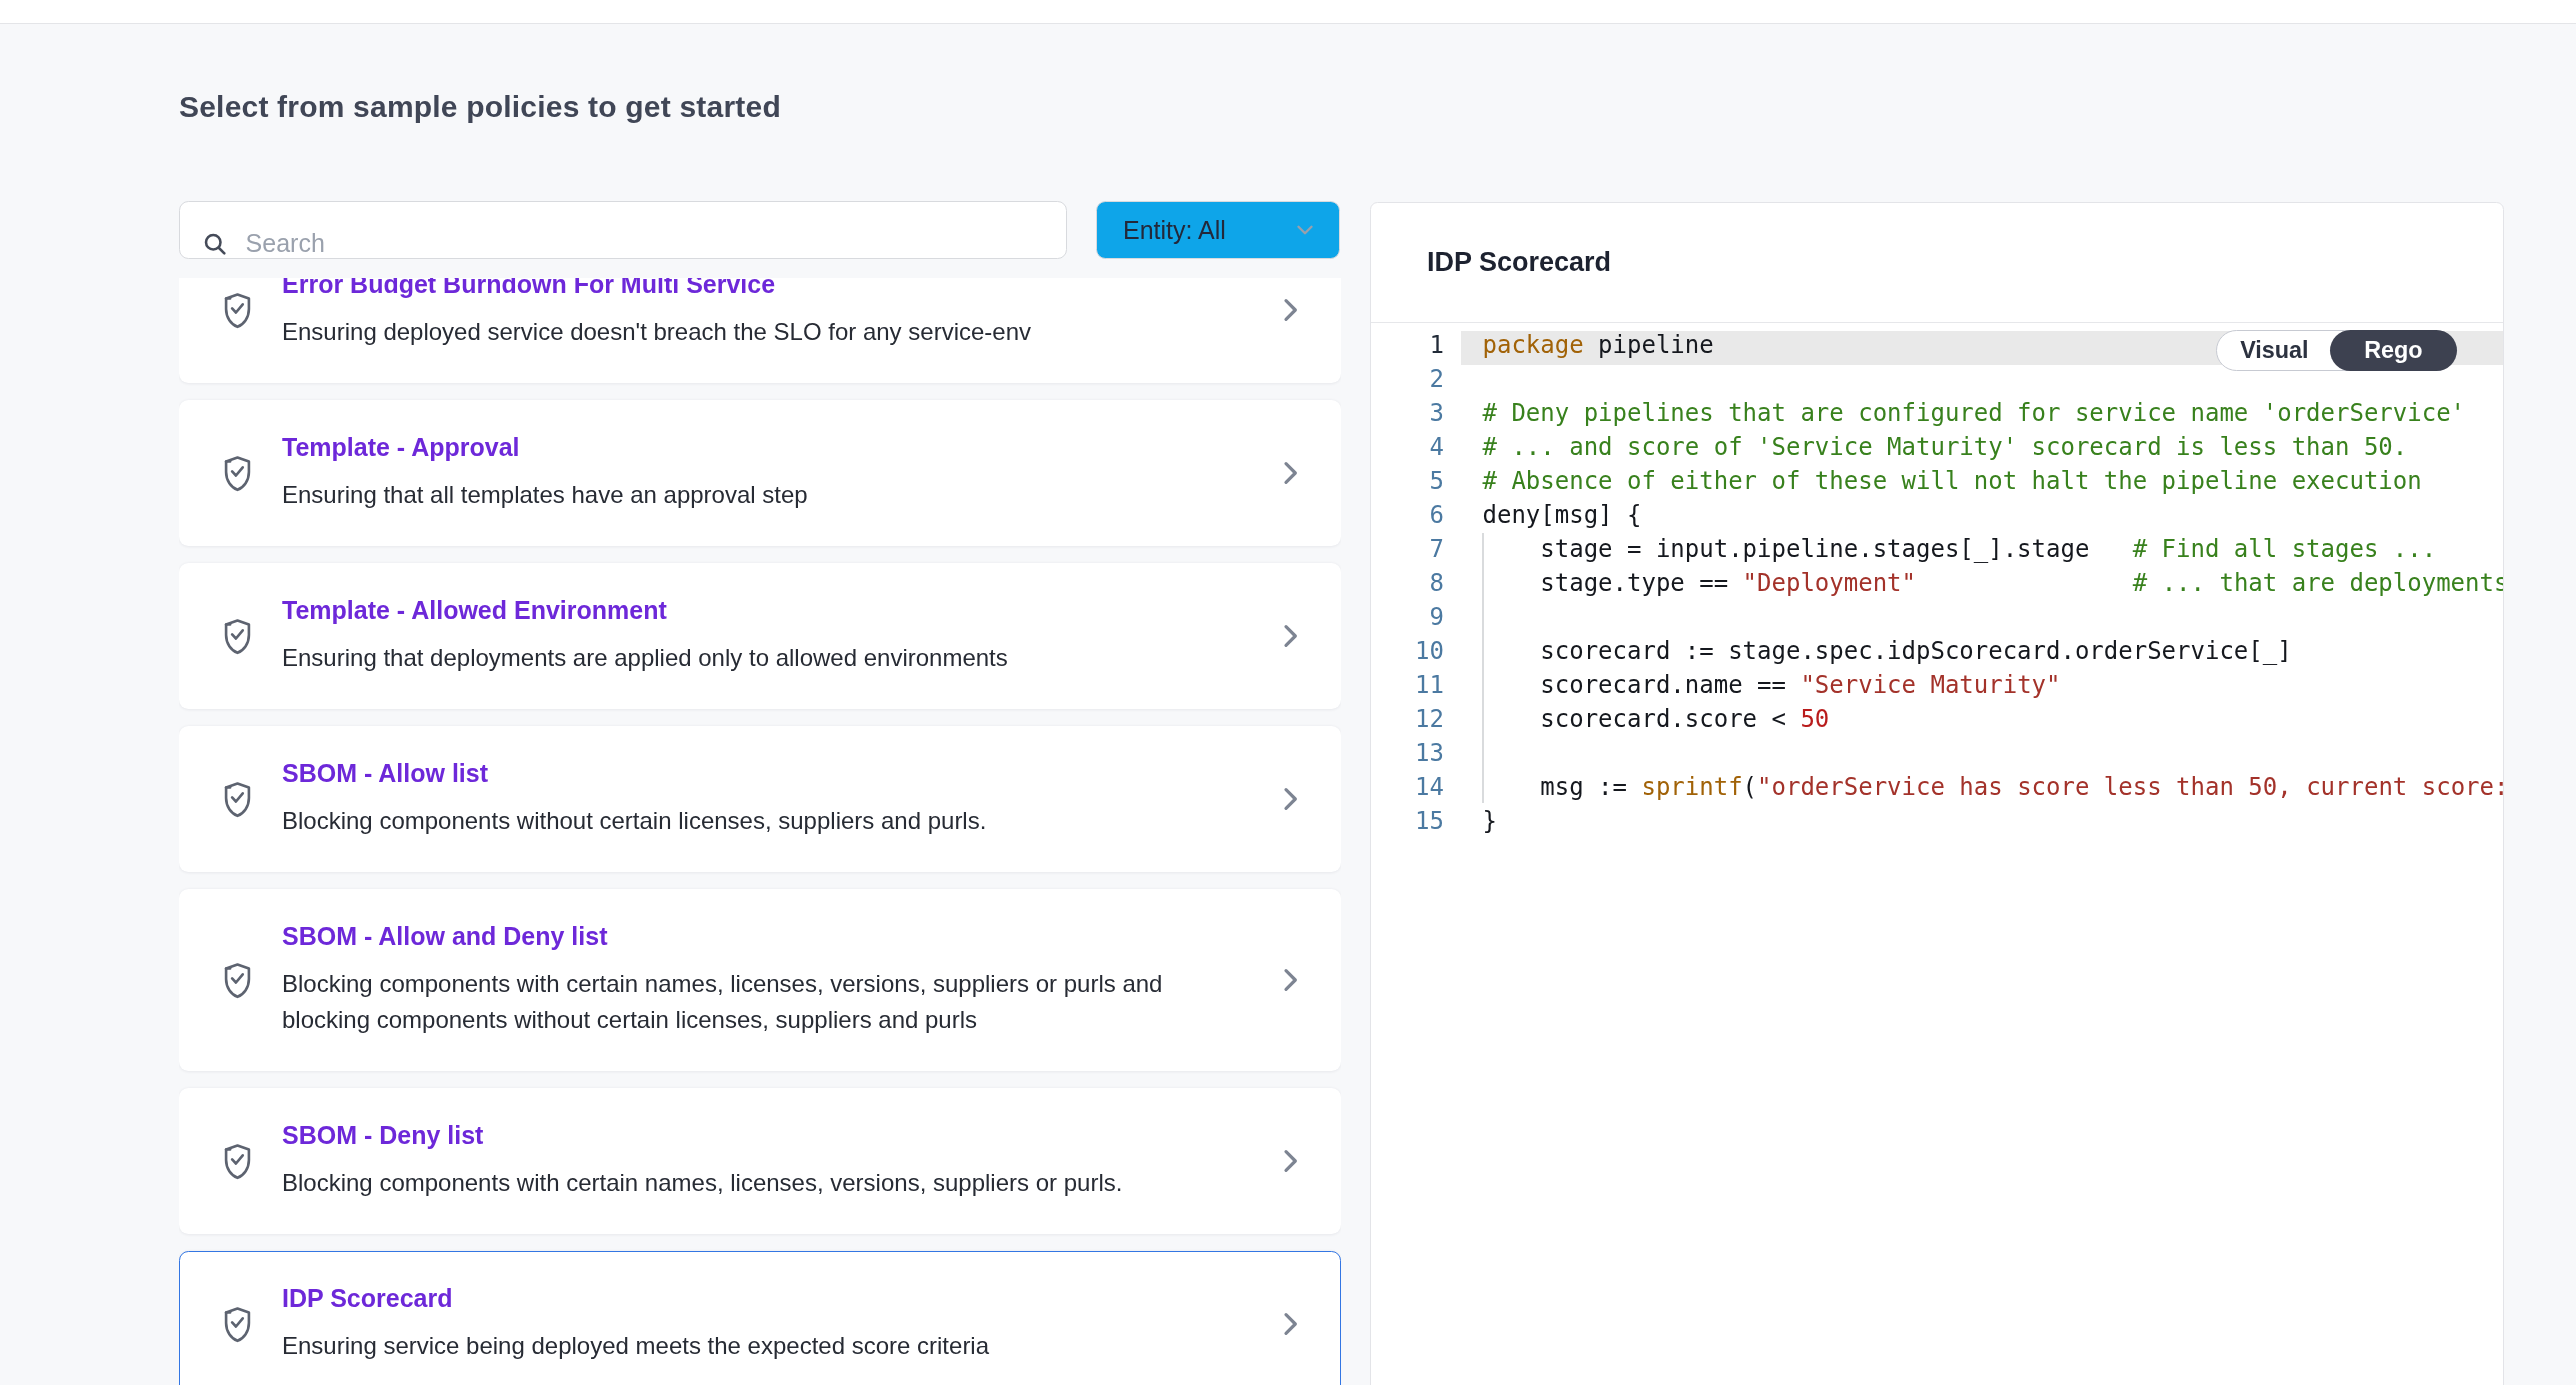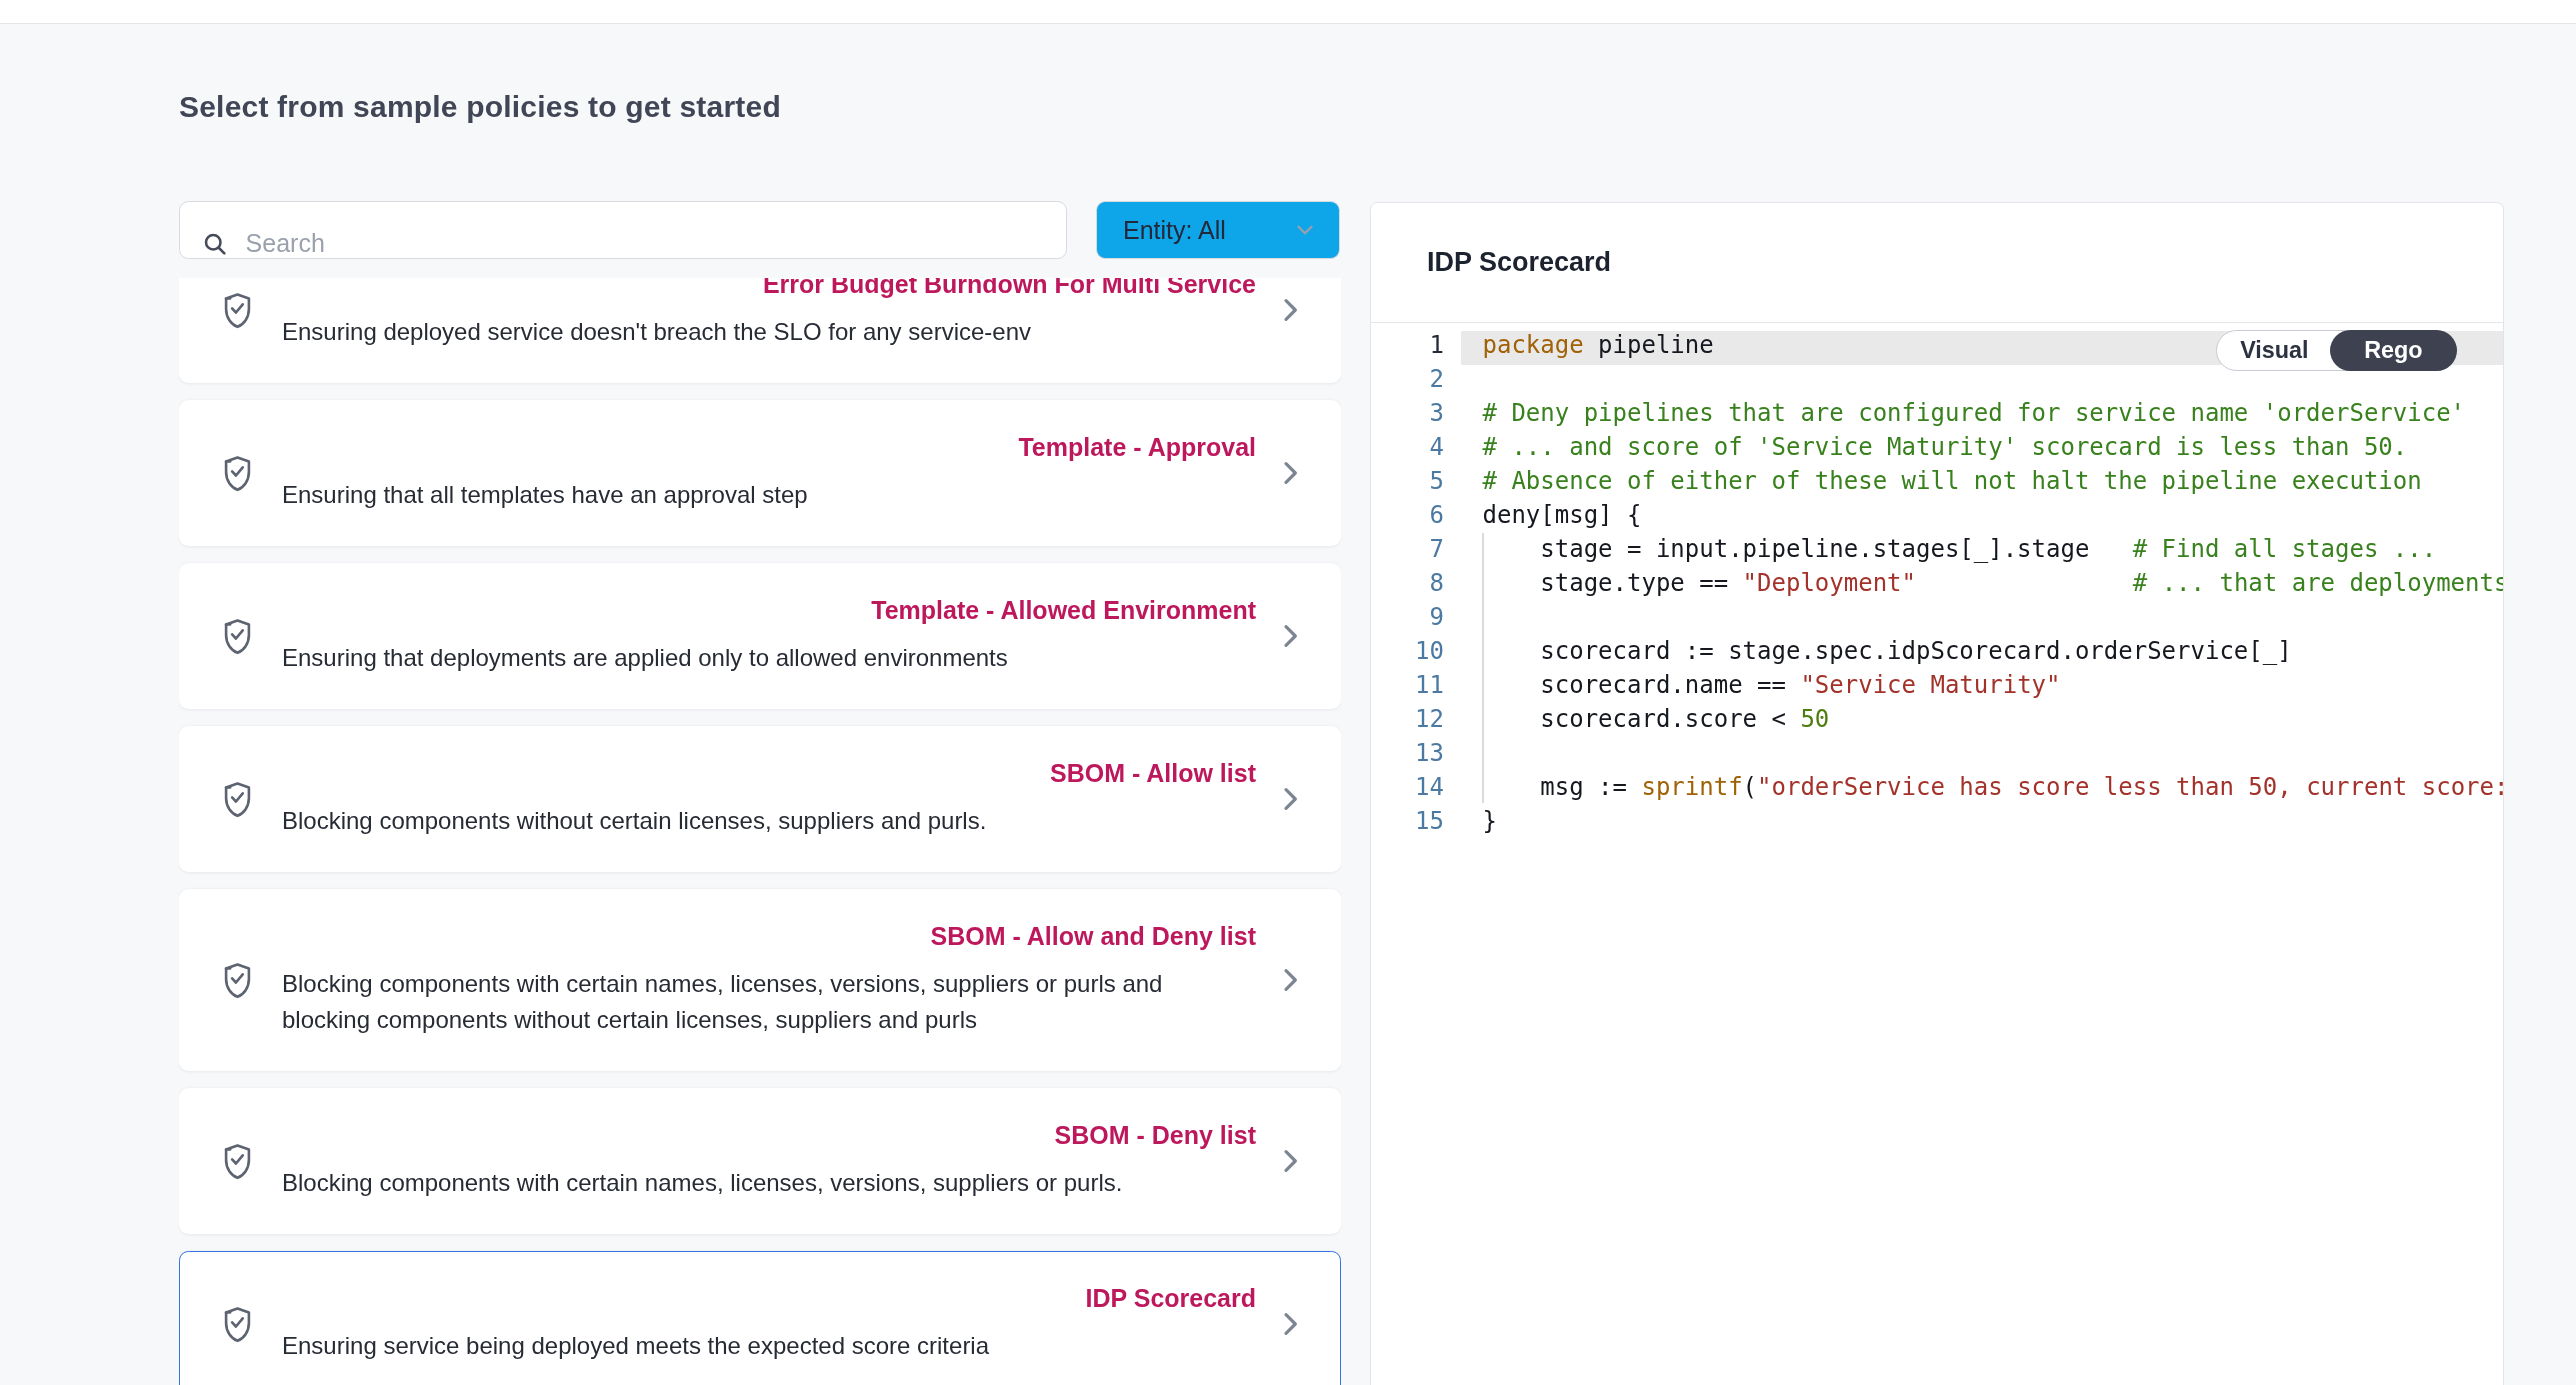--- a/index.html
+++ b/index.html
@@ -29,21 +29,21 @@
   
   .list-viewport { position:absolute; left:179px; top:278px; width:1162px;
     height:1107px; overflow:hidden; }
   .policy-card { position:relative; width:1162px; background:#fff; border-radius:9.4px;
     margin-bottom:17px; box-shadow:0 0.9px 2.8px rgba(25,35,60,.07);
     display:flex; align-items:center; padding:32px 84px 32px 39px; cursor:pointer;
     border:1.9px solid transparent; }
   .policy-card.selected { border:1.9px solid #3376e3; }
   .policy-card .shield { flex:0 0 37px; margin-right:26px; }
   .policy-card .txt { flex:1; }
-  .policy-card h3 { font-size:25px; color:#be185d; font-weight:bold; margin-bottom:15px;text-align:right; }
+  .policy-card h3 { font-size:25px; color:#6d28d9; font-weight:bold; margin-bottom:15px; }
   .policy-card p { font-size:24px; color:#272b34; line-height:36px; max-width:922px; }
   .policy-card .chev { position:absolute; right:34px; top:50%; transform:translateY(-50%); }
 
   
   .detail-panel { position:absolute; left:1370px; top:202px; width:1134px; height:1208px;
     background:#fff; border:0.9px solid #e3e4e8; border-radius:7.5px; overflow:hidden; }
   .detail-header { height:120px; border-bottom:1.9px solid #e6e7ea; display:flex;
     align-items:center; padding-left:56px; }
   .detail-header h2 { font-size:27px; font-weight:bold; color:#1d2230; }
 
@@ -55,21 +55,21 @@
     color:#4b79a1; user-select:none; }
   .code-row .code { padding-left:21.5px; color:#15181e; }
   .code-row.active { }
   .code-row.active .hl { position:absolute; left:90px; right:0; top:0; bottom:0;
     background:#e9e9e9; }
   .code-row.active .gutter { color:#222b38; position:relative; }
   .code-row .code { position:relative; }
   .tok-keyword { color:#a16207; }
   .tok-comment { color:#38811d; }
   .tok-string  { color:#a3322a; }
-  .tok-number  { color:#4d7c0f; }
+  .tok-number  { color:#b91c1c; }
   .indent-guide { position:absolute; width:1.9px; background:#d9dbdd; left:111px; }
 
   
   .view-toggle { position:absolute; top:127px; right:47px; width:240px; height:41px;
     background:#fff; border:1.9px solid #c7cad2; border-radius:20.6px; display:flex;
     align-items:center; z-index:6; }
   .view-toggle .opt { flex:1; text-align:center; font-size:23.4px; font-weight:bold;
     color:#2c3240; cursor:pointer; }
   .view-toggle .opt.selected { background:#3d4150; color:#fff; height:41px;
     line-height:41px; border-radius:20.6px; margin:-1.9px; flex:0 0 127px; }

